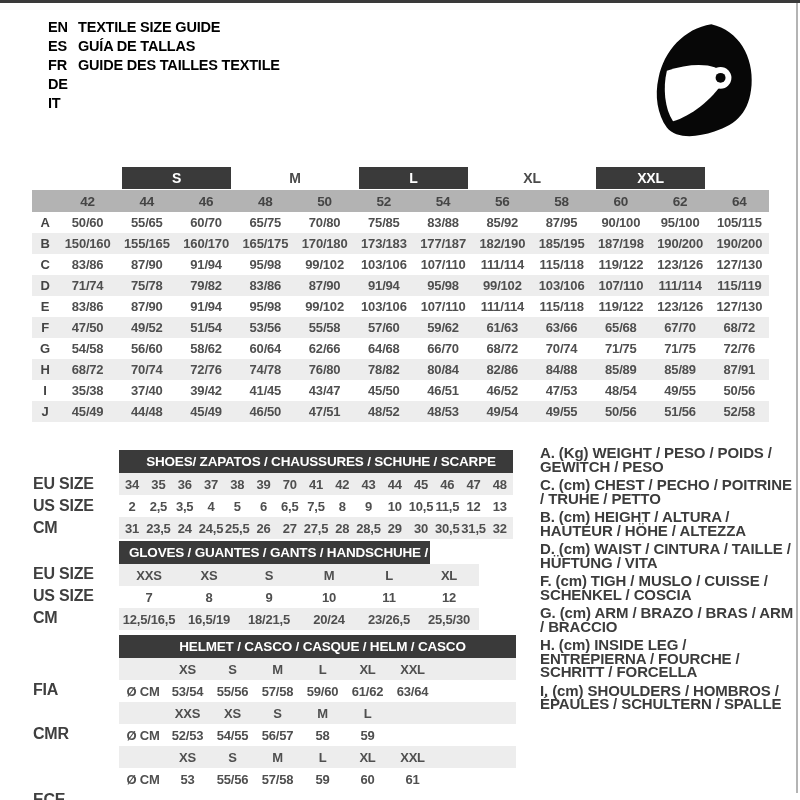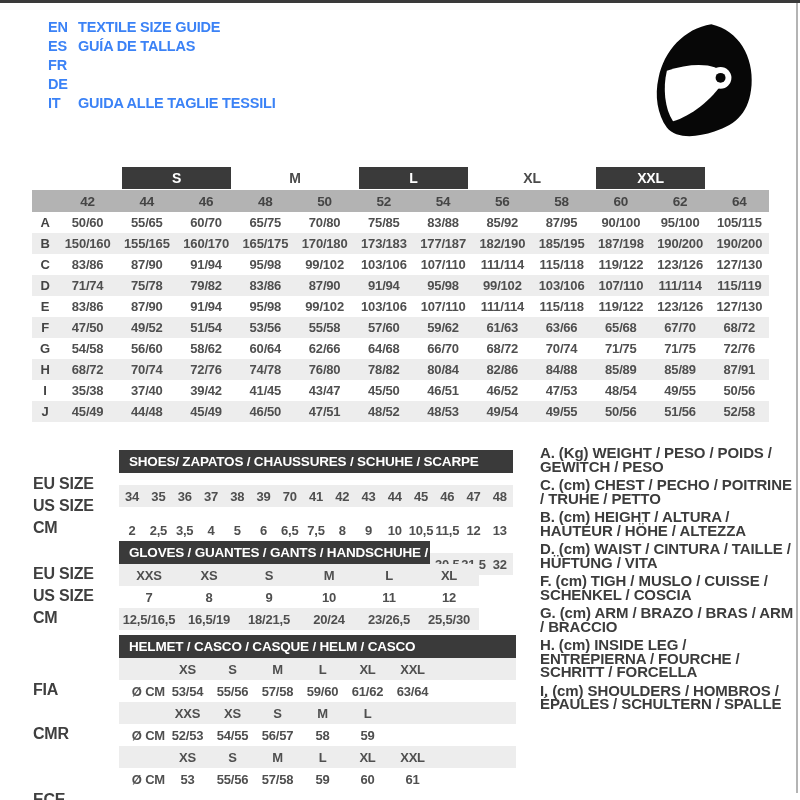--- a/index.html
+++ b/index.html
@@ -3,21 +3,21 @@
 <meta charset="utf-8">
 <style>
   html,body{margin:0;padding:0;background:#fff;}
   .page{position:relative;width:800px;height:800px;background:#ffffff;overflow:hidden;
         font-family:"Liberation Sans", sans-serif;font-weight:bold;}
   .top-border{position:absolute;top:0;left:0;width:800px;height:3px;background:#3a3a3a;}
   .right-border{position:absolute;top:3px;right:2px;width:2px;height:790px;background:#b4b4b4;}
 
   
   #languages{position:absolute;left:48px;top:18px;}
-  .lrow{display:flex;height:19px;line-height:19px;font-size:14.5px;color:#3b82f6;letter-spacing:-0.2px;}
+  .lrow{display:flex;height:19px;line-height:19px;font-size:14.5px;color:#000000;letter-spacing:-0.2px;}
   .lcode{width:30px;}
 
   
   .helmet-logo{position:absolute;left:646px;top:20px;width:114px;height:124px;}
   .helmet-logo svg{width:100%;height:100%;}
 
   
   #main-table{position:absolute;left:32px;top:166px;width:737px;}
   .mrow{display:grid;grid-template-columns:26px repeat(12,1fr);align-items:center;height:21px;
         text-align:center;font-size:13px;color:#4f4f4f;letter-spacing:-0.2px;}
@@ -27,28 +27,28 @@
   .sizes{height:22px;background:#b3b3b3;font-size:13.5px;color:#454545;}
   .stripe{background:#ededed;}
   .rl{font-size:13px;color:#444444;}
 
   
   .sub{position:absolute;}
   #shoes{left:119px;top:450px;width:394px;}
   #gloves{left:119px;top:541px;width:360px;}
   #helmetTable{left:119px;top:635px;width:397px;}
   .subtitle{background:#3a3a3a;color:#ffffff;height:23px;line-height:23px;font-size:13.5px;
-            padding-left:10px;text-align:left;letter-spacing:-0.2px;white-space:nowrap;overflow:hidden;}
+            padding-left:10px;text-align:center;letter-spacing:-0.2px;white-space:nowrap;overflow:hidden;}
   #gloves .subtitle{width:311px;box-sizing:border-box;}
   .srow{display:grid;align-items:center;height:22px;text-align:center;font-size:13px;color:#4f4f4f;letter-spacing:-0.2px;}
-  #shoes .srow{grid-template-columns:repeat(15,1fr);margin-top:12px;}
+  #shoes .srow{grid-template-columns:repeat(15,1fr);}
   #gloves .srow{grid-template-columns:repeat(6,1fr);}
   #helmetTable .srow{grid-template-columns:46px repeat(6,45px) 1fr;}
   .srow.gray{background:#ededed;}
-  .unit{text-align:right;padding-left:2px;}
+  .unit{text-align:center;padding-left:2px;}
 
   .side-label{position:absolute;left:33px;height:22px;line-height:22px;font-size:16px;color:#3f3f3f;letter-spacing:-0.2px;}
 
   
   #legend{position:absolute;left:540px;top:446px;width:256px;}
   .litem{font-size:15px;line-height:13.5px;margin-bottom:5px;color:#3c3c3c;letter-spacing:-0.1px;}
 </style>
 </head>
 <body>
 
@@ -60,27 +60,27 @@
       <div class="lrow">
         <span class="lcode">EN</span>
         <span class="ltitle">TEXTILE SIZE GUIDE</span>
       </div>
       <div class="lrow">
         <span class="lcode">ES</span>
         <span class="ltitle">GUÍA DE TALLAS</span>
       </div>
       <div class="lrow">
         <span class="lcode">FR</span>
+        <span class="ltitle">GUIDE DES TAILLES TEXTILE</span>
       </div>
       <div class="lrow">
         <span class="lcode">DE</span>
       </div>
       <div class="lrow">
         <span class="lcode">IT</span>
-        <span class="ltitle">GUIDA ALLE TAGLIE TESSILI</span>
       </div>
     </div>
 
   <div class="helmet-logo">
     <svg viewBox="0 0 110 120" xmlns="http://www.w3.org/2000/svg">
       <path d="M63 4 C90 10 104 36 102 63 C100 89 88 101 66 108 C48 114 29 115 20 104 C11 92 8 73 12 56 C17 30 37 8 63 4 Z" fill="#070707"></path>
       <path d="M20 49 C38 43 56 42 67 46 L76 58 C63 78 43 93 26 98 C18 86 16 66 20 49 Z" fill="#ffffff"></path>
       <circle cx="72" cy="56" r="10.5" fill="#ffffff"></circle>
       <circle cx="72" cy="56" r="4.8" fill="#070707"></circle>
     </svg>

